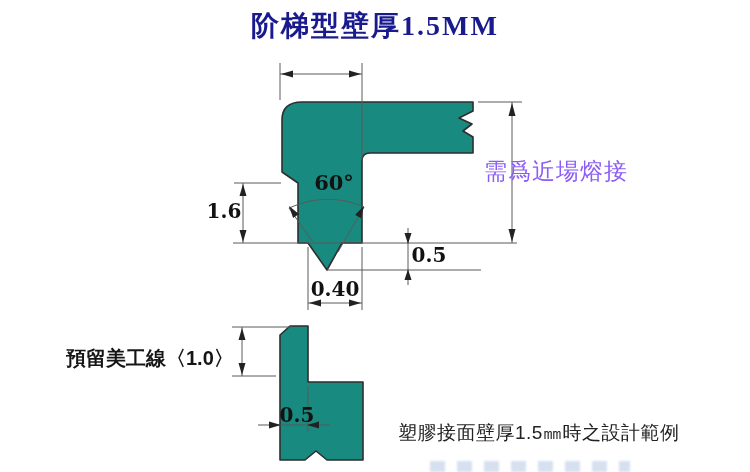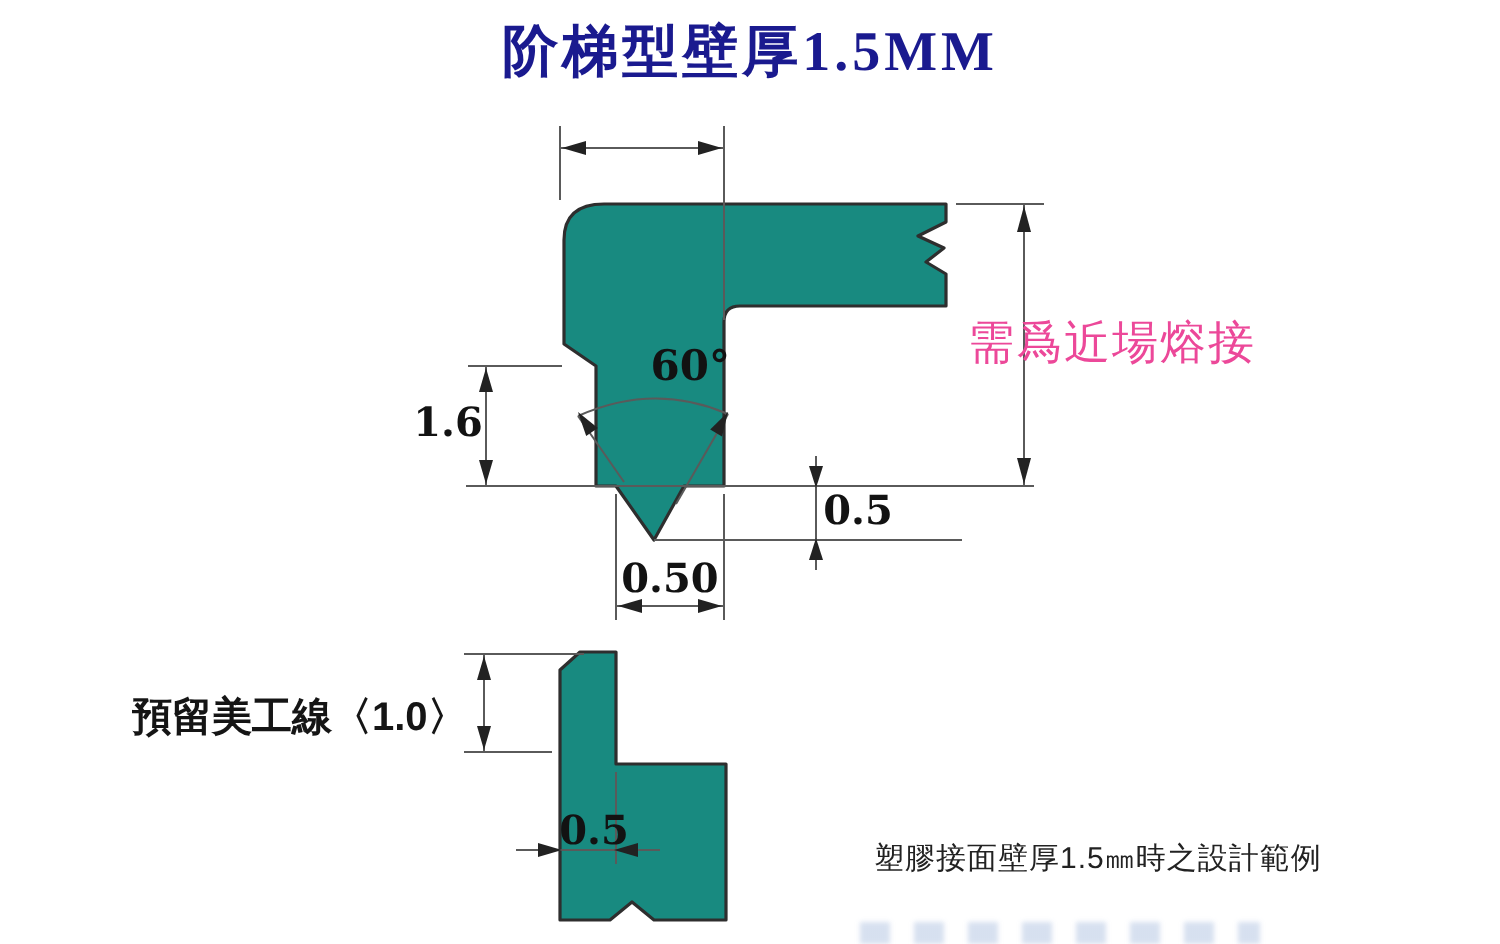--- a/index.html
+++ b/index.html
@@ -5,29 +5,29 @@
   html,body{margin:0;padding:0;background:#fff;}
   #stage{position:relative;width:750px;height:472px;background:#ffffff;overflow:hidden;
          font-family:"Liberation Sans",sans-serif;}
   #draw{position:absolute;left:0;top:0;}
   .lbl{position:absolute;color:#111;white-space:nowrap;}
   .num{font-family:"DejaVu Serif","Liberation Serif",serif;font-weight:bold;font-size:20px;color:#121212;}
   .ctr{text-align:center;}
   #title{left:0;right:0;top:7px;text-align:center;color:#1a1a8f;
          font-family:"Liberation Serif","DejaVu Serif",serif;
          font-weight:bold;font-size:28px;letter-spacing:2px;}
-  #deg{left:303px;top:170px;width:62px;font-size:21px;font-style:normal;text-align:right;}
+  #deg{left:303px;top:170px;width:62px;font-size:21px;font-style:normal;}
   #dim-top{left:281px;top:50px;width:80px;}
   #dim-left{left:198px;top:199px;width:52px;}
   #dim-tipdepth{left:406px;top:243px;width:46px;}
   #dim-tipwidth{left:306px;top:277px;width:58px;}
-  #note-right{left:484px;top:156px;font-size:23px;letter-spacing:1px;color:#ec4899;}
+  #note-right{left:484px;top:156px;font-size:23px;letter-spacing:1px;color:#8b5cf6;}
   #label-reserve{left:66px;top:345px;font-size:20px;font-weight:bold;color:#151515;}
   #dim-wall{left:274px;top:403px;width:46px;}
-  #caption{left:437px;top:420px;font-size:15px;color:#222;letter-spacing:0.5px;}
+  #caption{left:398px;top:420px;font-size:19px;color:#222;letter-spacing:0.5px;}
   #faint-strip{position:absolute;left:430px;top:461px;width:200px;height:11px;
     background:repeating-linear-gradient(90deg,rgba(110,145,200,0.28) 0 15px,transparent 15px 27px);
     filter:blur(1.2px);}
 </style>
 </head>
 <body>
 
 <div id="stage">
 
   <svg id="draw" width="750" height="472" viewBox="0 0 750 472">
@@ -119,21 +119,21 @@
 
   <div id="title" class="lbl">阶梯型壁厚1.5MM</div>
 
 
   <div id="dim-left" class="lbl num ctr">1.6</div>
 
   <div id="deg" class="lbl num ctr">60°</div>
 
   <div id="dim-tipdepth" class="lbl num ctr">0.5</div>
 
-  <div id="dim-tipwidth" class="lbl num ctr">0.50</div>
+  <div id="dim-tipwidth" class="lbl num ctr">0.40</div>
 
   <div id="note-right" class="lbl">需爲近場熔接</div>
 
   <div id="label-reserve" class="lbl">預留美工線〈1.0〉</div>
 
   <div id="dim-wall" class="lbl num ctr">0.5</div>
 
   <div id="caption" class="lbl">塑膠接面壁厚1.5㎜時之設計範例</div>
 
   <div id="faint-strip"></div>

